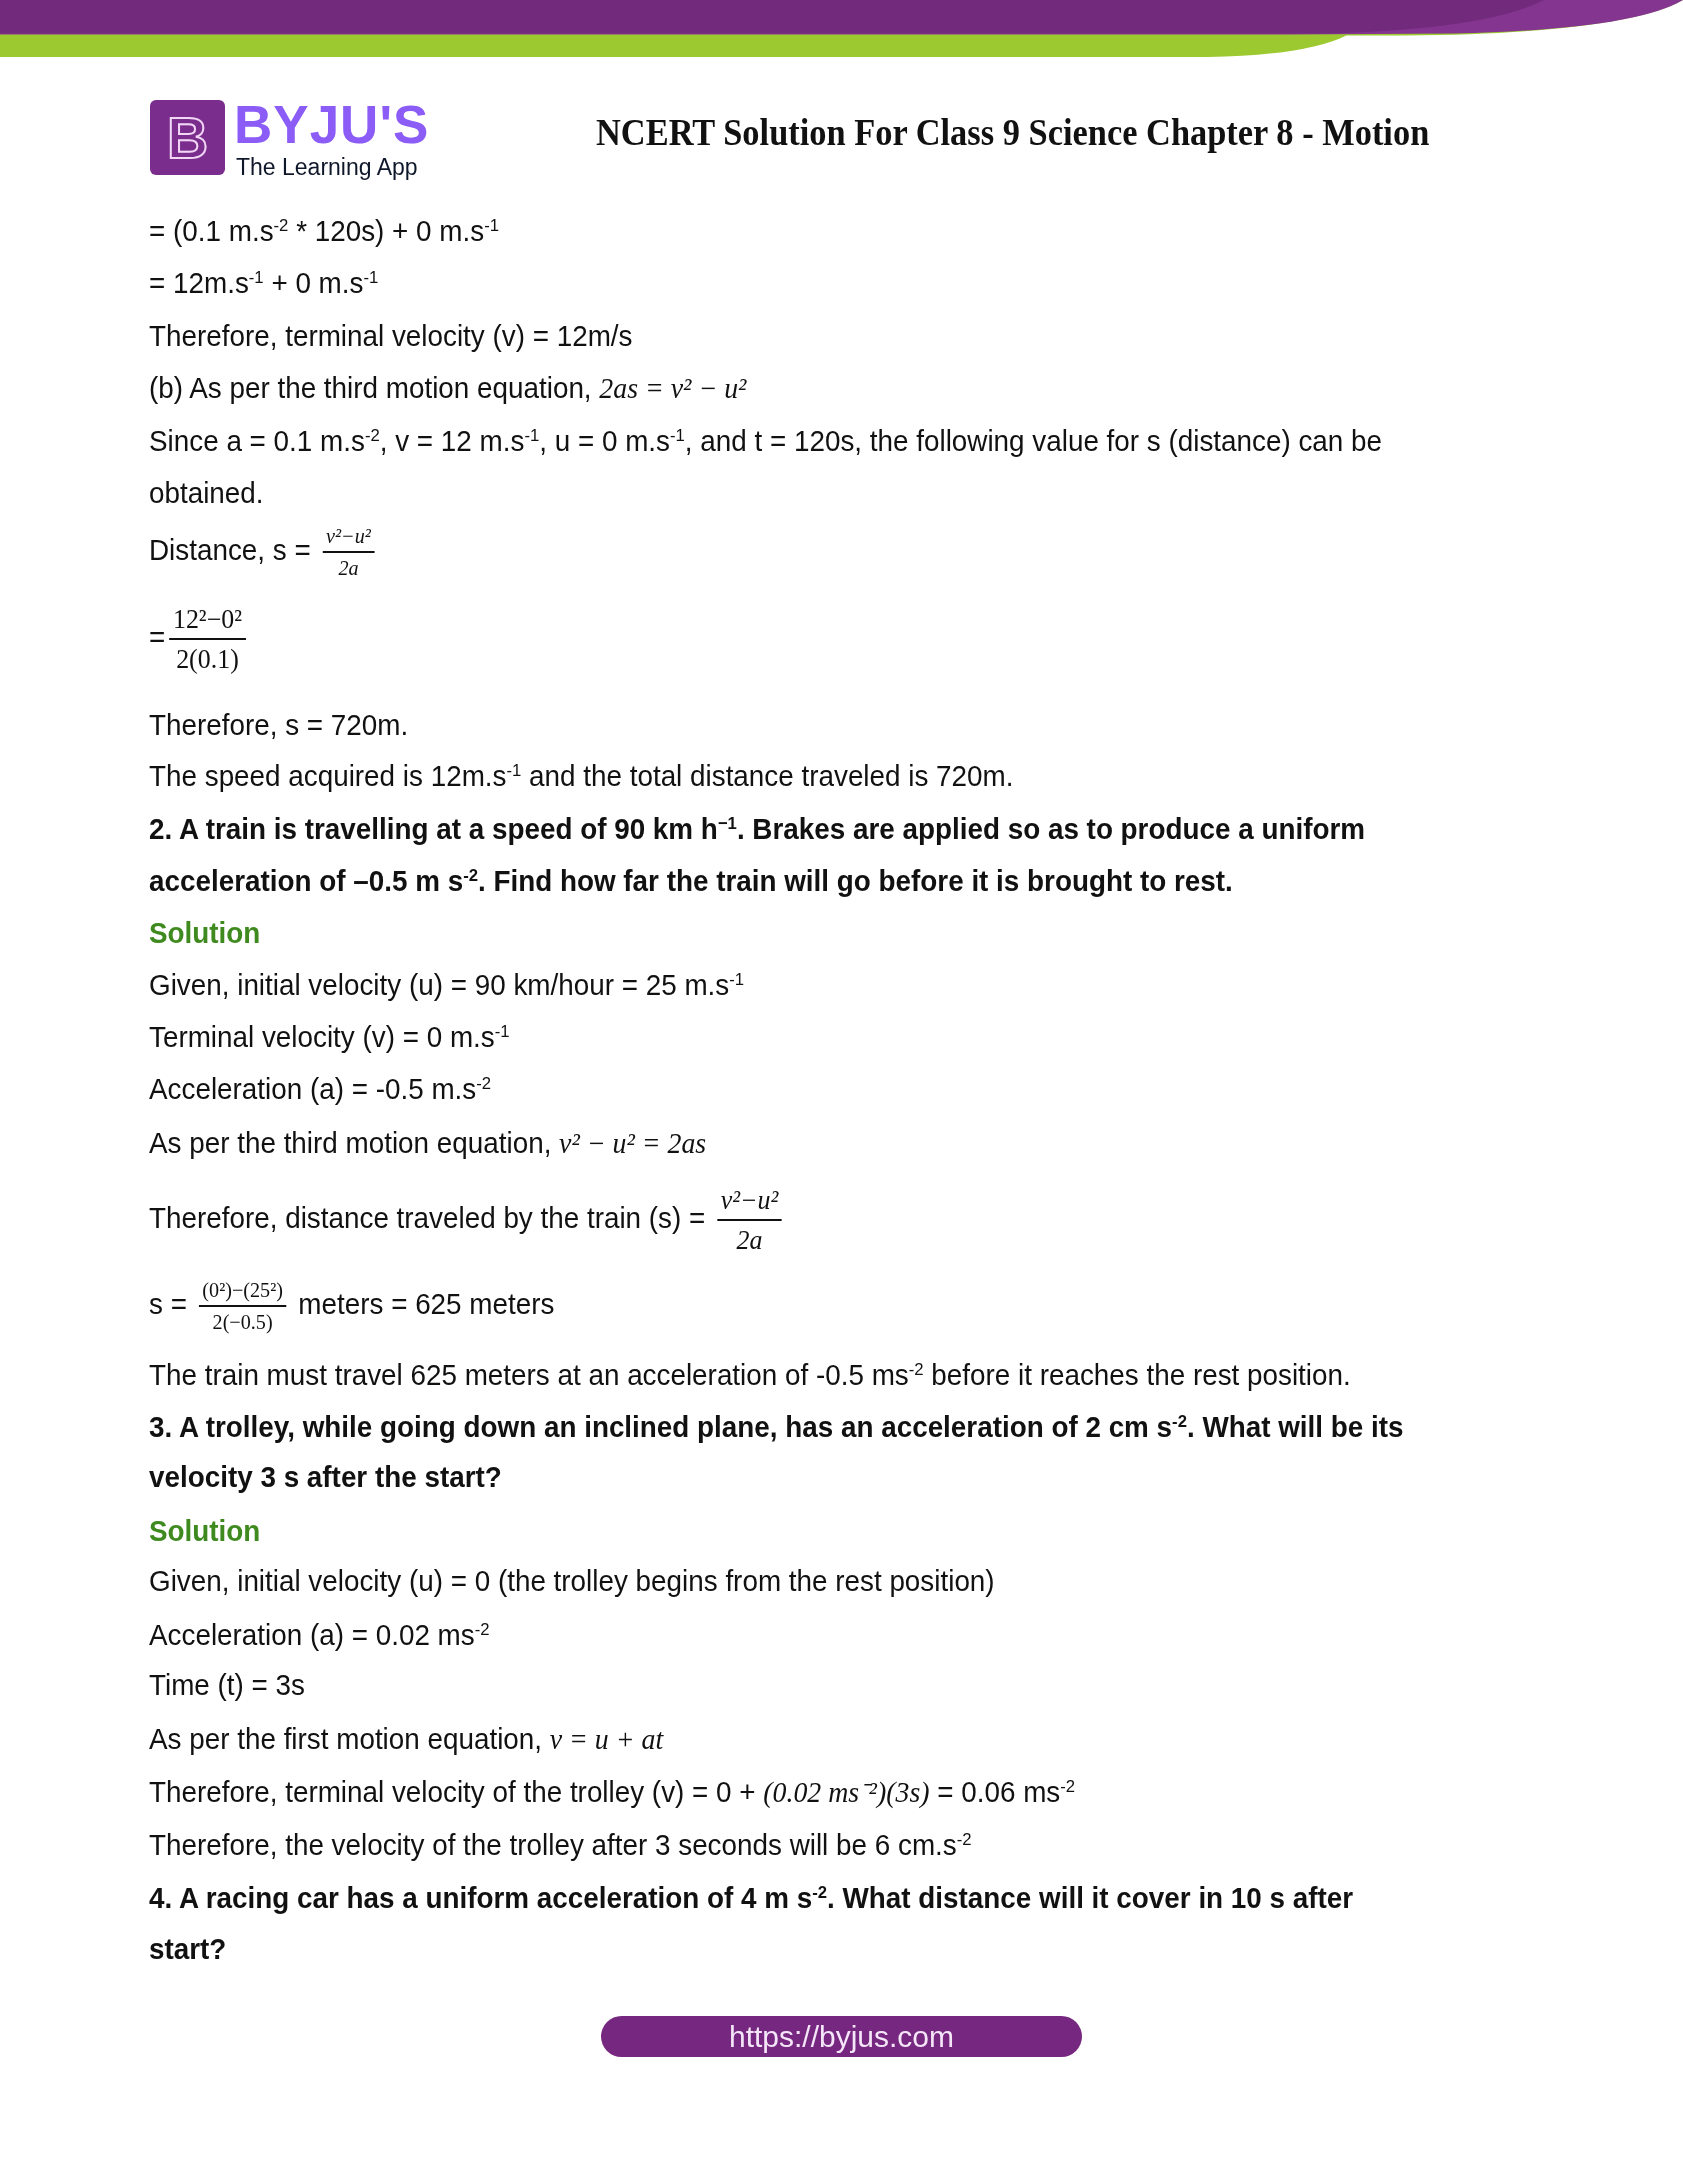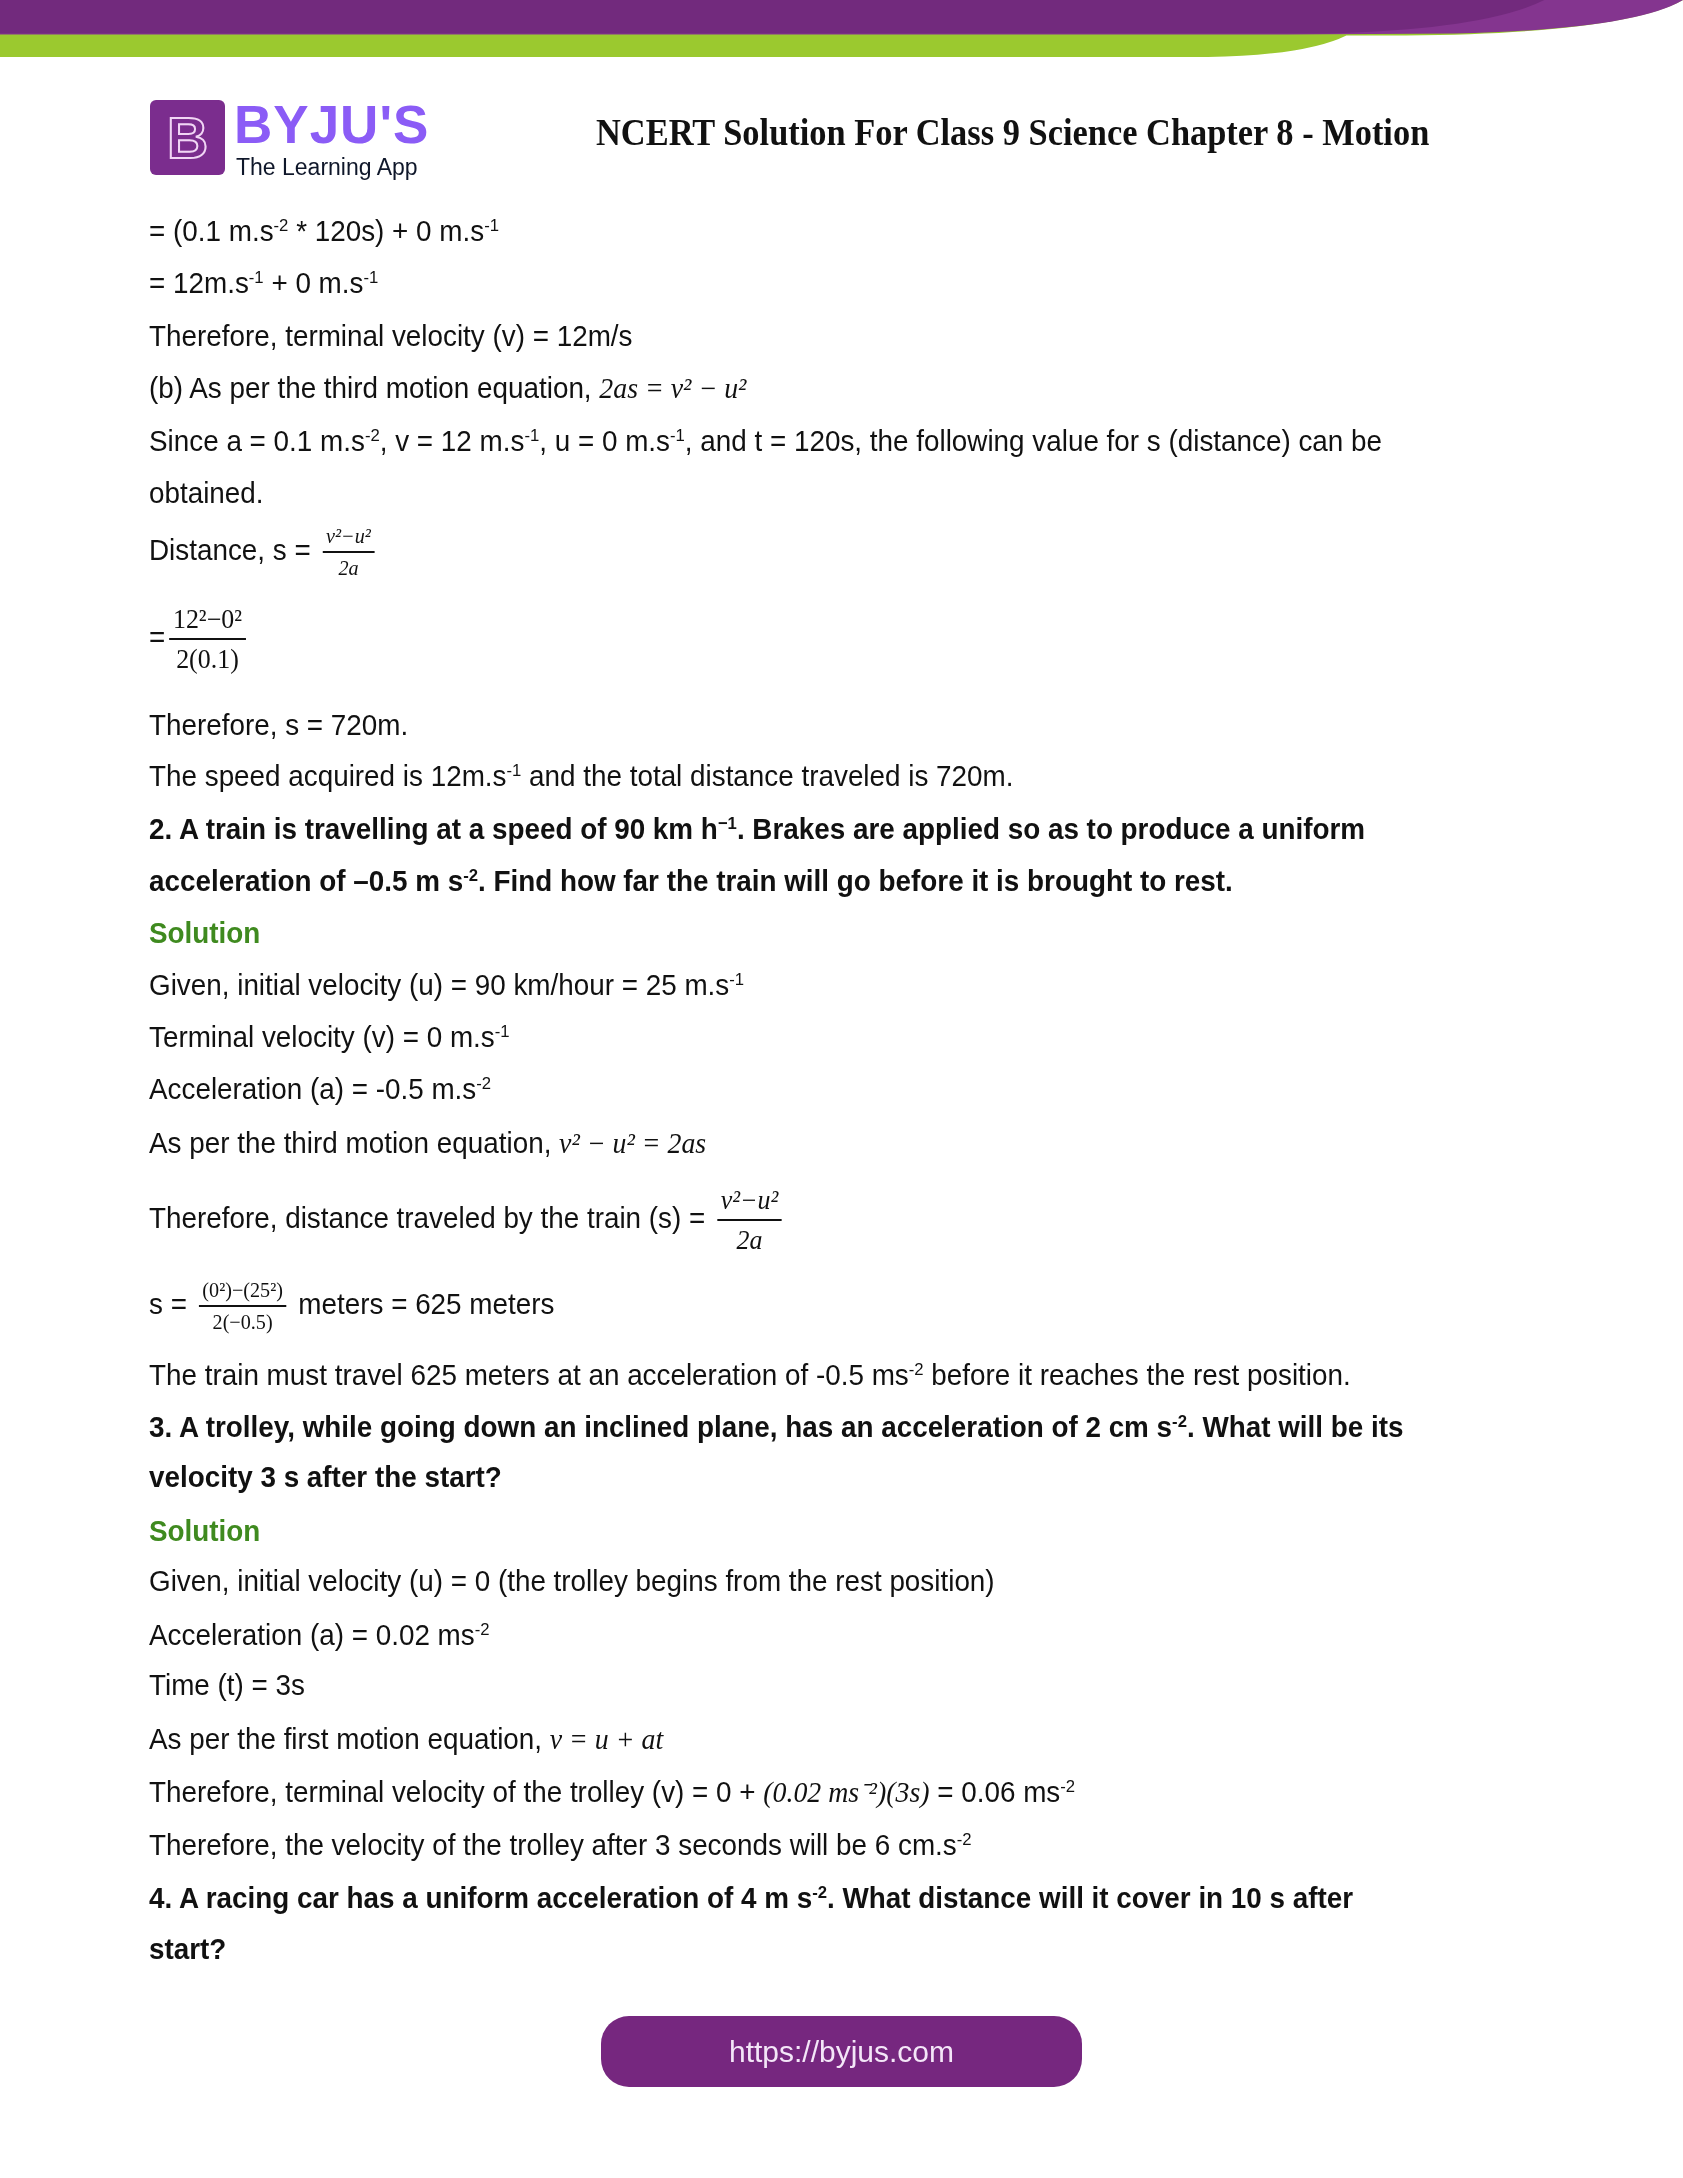--- a/index.html
+++ b/index.html
@@ -37,21 +37,21 @@
   .bold { font-weight: bold; }
   .green { color: #3f8a1f; font-weight: bold; }
   .math { font-family: "Liberation Serif", serif; font-style: italic; }
   sup { font-size: 60%; vertical-align: 0.6em; line-height: 0; }
   .frac { display: inline-flex; flex-direction: column; align-items: center; vertical-align: middle; margin: 0 4px; }
   .frac .num { border-bottom: 2px solid #111; padding: 0 4px 2px; }
   .frac .den { padding: 2px 4px 0; }
   .frac.sm { font-size: 21px; line-height: 26px; }
   .frac.md { font-size: 27px; line-height: 34px; }
   .footer-pill {
-    position: absolute; left: 601px; top: 2016px; width: 481px; height: 71px;
+    position: absolute; left: 601px; top: 2016px; width: 481px; height: 41px;
     background: #76277f; border-radius: 28px; color: #f4e6f8;
     font: 30px "Liberation Sans", sans-serif; display: flex; align-items: center; justify-content: center;
   }
 </style>
 </head>
 <body>
 
 <svg class="band" viewBox="0 0 1700 60" preserveAspectRatio="none">
   <path d="M0 0 H1700 Q1640 34 1420 36 H1360 Q1320 56 1220 58 H0 Z" fill="#9bc92f"></path>
   <path d="M0 0 H1700 Q1650 30 1470 34 L1300 35 H0 Z" fill="#84358f"></path>

